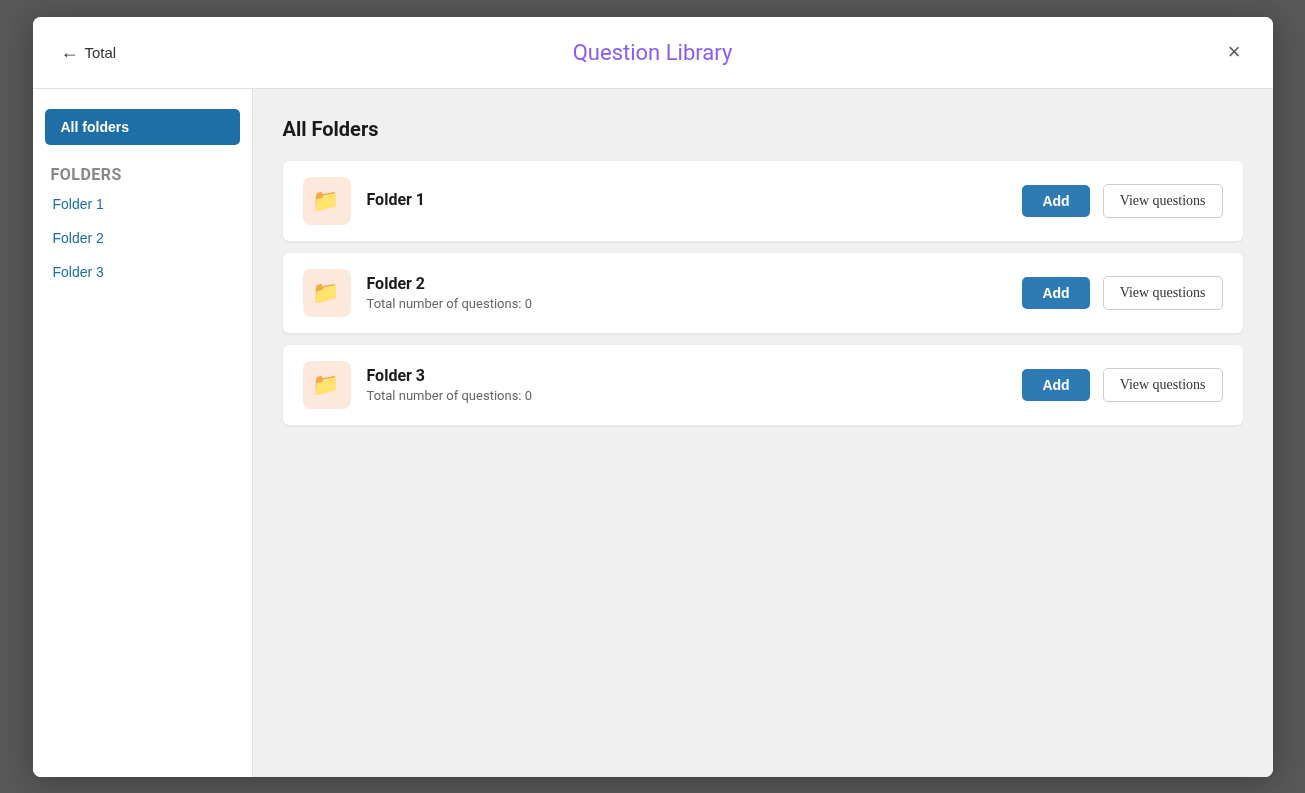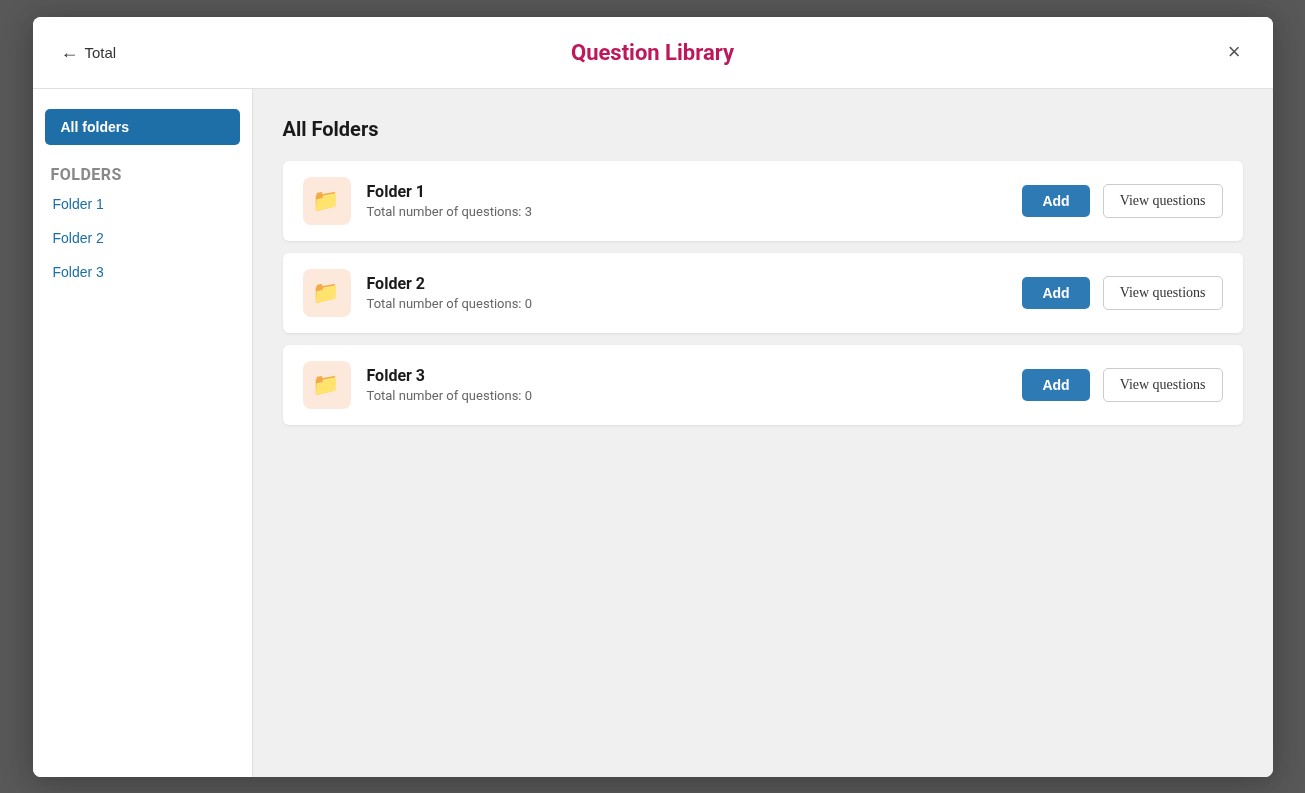--- a/index.html
+++ b/index.html
@@ -61,22 +61,22 @@
       color: #333;
     }
 
     .back-arrow {
       font-size: 18px;
       color: #333;
     }
 
     .modal-title {
       font-size: 22px;
-      font-weight: 700;
-      color: #be185d;
+      font-weight: 400;
+      color: #8b5cf6;
       position: absolute;
       left: 50%;
       transform: translateX(-50%);
     }
 
     .close-button {
       background: none;
       border: none;
       cursor: pointer;
       font-size: 22px;
@@ -260,21 +260,20 @@
 
       <div class="main-content">
         <h2 class="section-title">All Folders</h2>
 
         <div class="folder-card">
           <div class="folder-icon-wrapper">
             <span class="folder-icon">📁</span>
           </div>
           <div class="folder-info">
             <div class="folder-name">Folder 1</div>
-            <div class="folder-count">Total number of questions: 3</div>
           </div>
           <div class="folder-actions">
             <button class="btn-add">Add</button>
             <button class="btn-view">View questions</button>
           </div>
         </div>
 
         <div class="folder-card">
           <div class="folder-icon-wrapper">
             <span class="folder-icon">📁</span>

